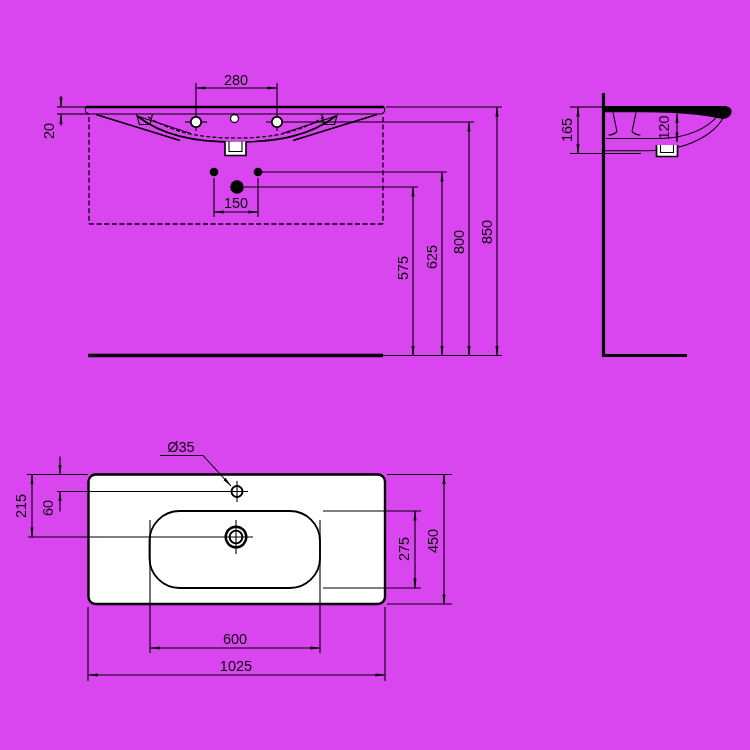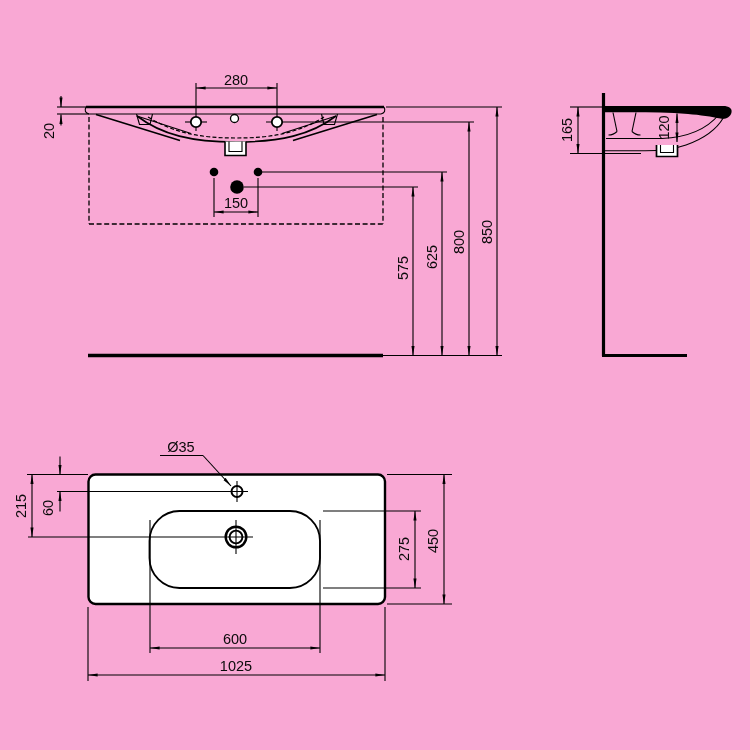--- a/index.html
+++ b/index.html
@@ -1,16 +1,16 @@
 <!DOCTYPE html>
 <html><head>
 <meta charset="utf-8">
 <style>
   html,body{margin:0;padding:0;background:#ffffff;}
-  .stage{width:750px;height:750px;background:#f9a8d4;position:relative;overflow:hidden;}
+  .stage{width:750px;height:750px;background:#d946ef;position:relative;overflow:hidden;}
   svg{display:block;}
   text{font-family:"Liberation Sans","DejaVu Sans",sans-serif;font-size:14.5px;fill:#0a0a0a;}
   .thin{stroke:#000;stroke-width:1.1;fill:none;}
   .med{stroke:#000;stroke-width:1.6;fill:none;}
   .bold{stroke:#000;stroke-width:2.4;fill:none;}
   .heavy{stroke:#000;stroke-width:3.4;fill:none;}
   .dashed{stroke:#000;stroke-width:1.3;fill:none;stroke-dasharray:5 2.6;}
   .dashedcurve{stroke:#000;stroke-width:1.2;fill:none;stroke-dasharray:4 2.2;}
 </style>
 </head>

